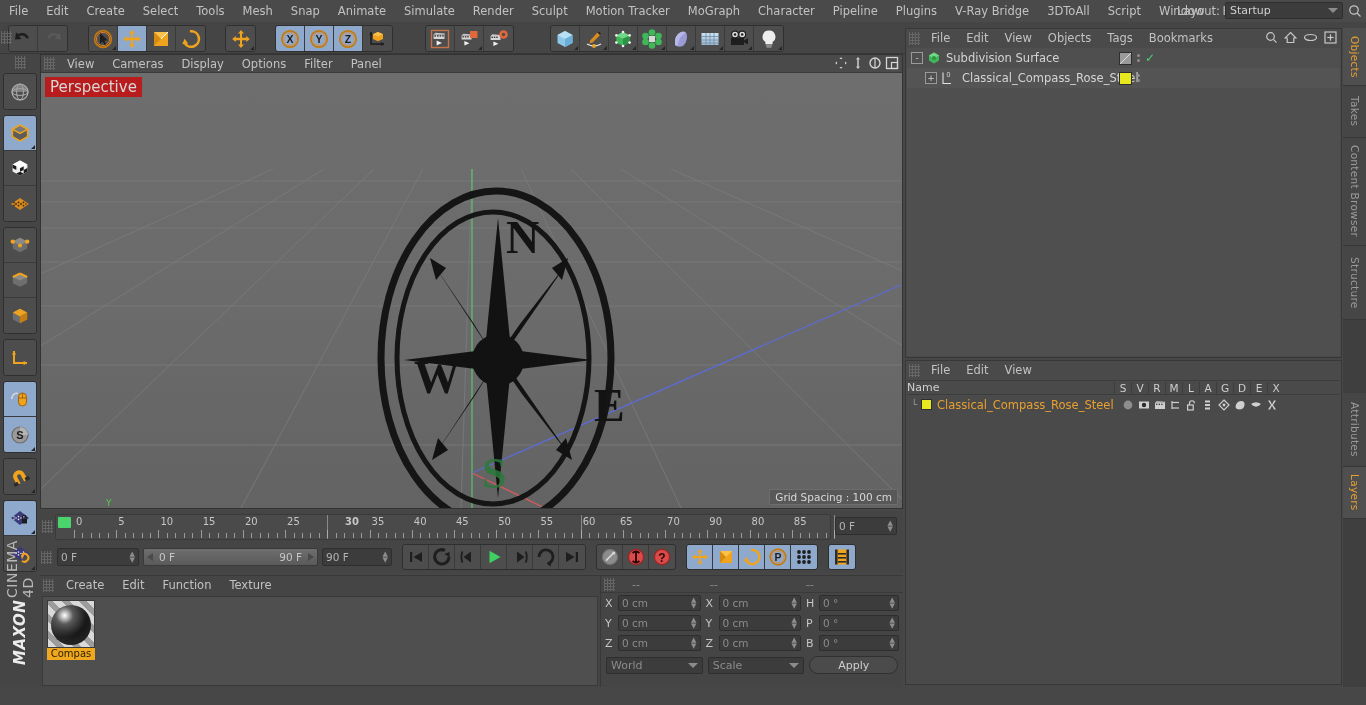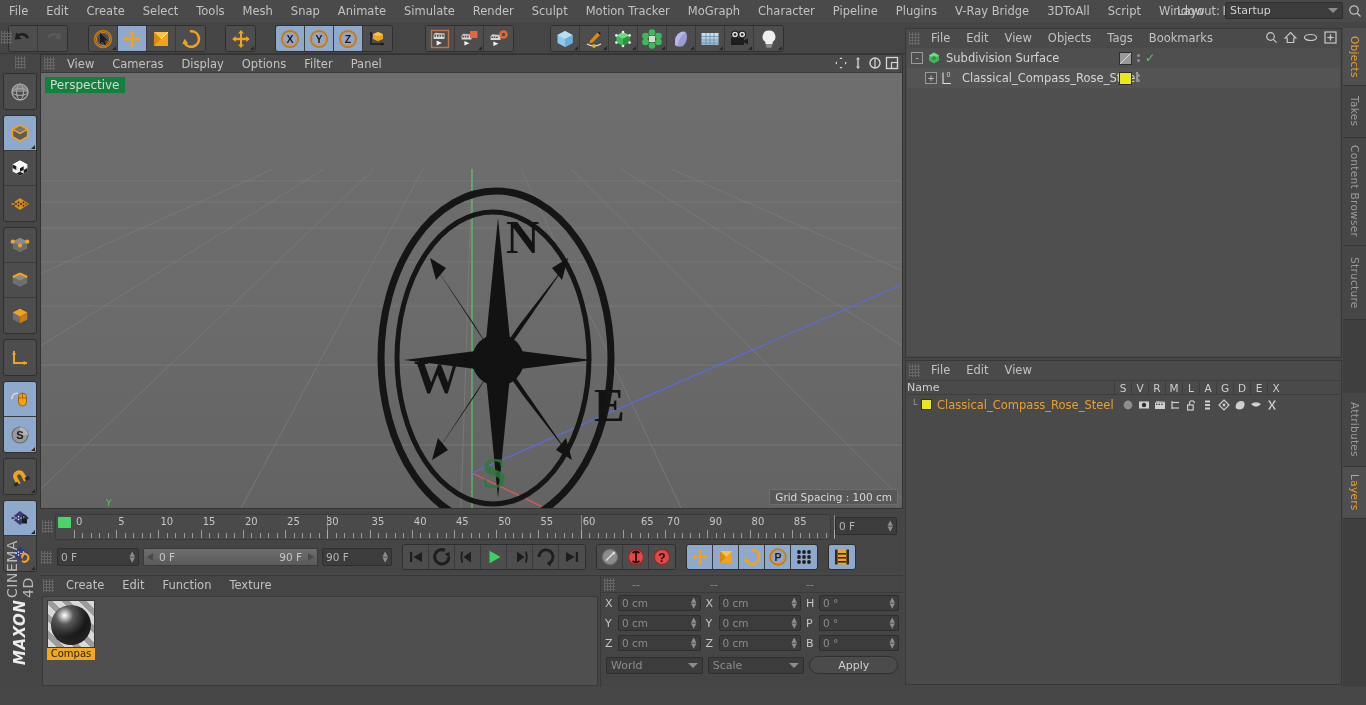--- a/index.html
+++ b/index.html
@@ -67,22 +67,22 @@
   #maxonlogo .m2{font-size:14px;color:#b8b8b8;}
 
   
   #viewport{left:40px;top:54px;width:863px;height:455px;background:#3c3c3c;border:1px solid #333;}
   #vpmenu{height:18px;background:#4a4a4a;display:flex;align-items:center;border-bottom:1px solid #3a3a3a;position:relative;}
   #vpmenu .mi{padding:0 9px;font-size:11.5px;}
   #vpicons{position:absolute;right:3px;top:1px;display:flex;gap:3px;align-items:center;}
   #vpcanvas{position:absolute;left:0;top:18px;width:861px;height:435px;overflow:hidden;background:#6a6a6a;}
   #persplabel{
     position:absolute;left:3px;top:21px;z-index:5;
-    background:#15803d;border:1px solid #6d6d6d;color:#d8d8d8;
-    font-size:12px;padding:1px 5px;border-radius:1px;
+    background:#b91c1c;border:1px solid #6d6d6d;color:#d8d8d8;
+    font-size:15px;padding:1px 5px;border-radius:1px;
   }
   #gridspacing{
     position:absolute;right:4px;bottom:3px;z-index:5;
     background:#585858;border:1px solid #6d6d6d;color:#d8d8d8;
     font-size:10.5px;padding:1px 5px;border-radius:1px;
   }
 
   
   #timeline{left:40px;top:511px;width:863px;height:62px;background:#454545;}
   #tlruler{position:absolute;left:0;top:3px;width:860px;height:26px;display:flex;align-items:flex-start;}
@@ -805,28 +805,28 @@
     <div id="tlruler">
       <div class="grip" style="margin:6px 2px 0 2px;"></div>
       <div id="rulerbody">
         <div id="greenmark"></div>
       <div class="tlnum" style="left: 18px;">0</div>
           <div class="tlnum" style="left: 60.2222px;">5</div>
           <div class="tlnum" style="left: 102.444px;">10</div>
           <div class="tlnum" style="left: 144.667px;">15</div>
           <div class="tlnum" style="left: 186.889px;">20</div>
           <div class="tlnum" style="left: 229.111px;">25</div>
-          <div class="tlnum" style="left: 268px;">30</div>
+          <div class="tlnum" style="left: 287px; font-weight: bold;">30</div>
           <div class="tlnum" style="left: 313.556px;">35</div>
           <div class="tlnum" style="left: 355.778px;">40</div>
           <div class="tlnum" style="left: 398px;">45</div>
           <div class="tlnum" style="left: 440.222px;">50</div>
           <div class="tlnum" style="left: 482.444px;">55</div>
           <div class="tlnum" style="left: 524.667px;">60</div>
-          <div class="tlnum" style="left: 583px;">65</div>
+          <div class="tlnum" style="left: 562px;">65</div>
           <div class="tlnum" style="left: 609.111px;">70</div>
           <div class="tlnum" style="left: 651.333px;">90</div>
           <div class="tlnum" style="left: 693.556px;">80</div>
           <div class="tlnum" style="left: 735.778px;">85</div>
           <div class="tlnum" style="left: 778px;">90</div>
           <div class="tltick" style="left: 18px; height: 8px;"></div>
           <div class="tltick" style="left: 26.4444px; height: 5px;"></div>
           <div class="tltick" style="left: 34.8889px; height: 5px;"></div>
           <div class="tltick" style="left: 43.3333px; height: 5px;"></div>
           <div class="tltick" style="left: 51.7778px; height: 5px;"></div>

